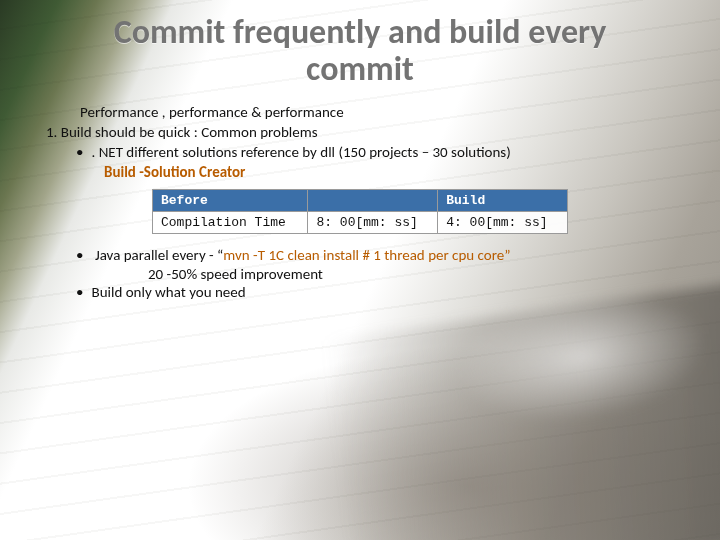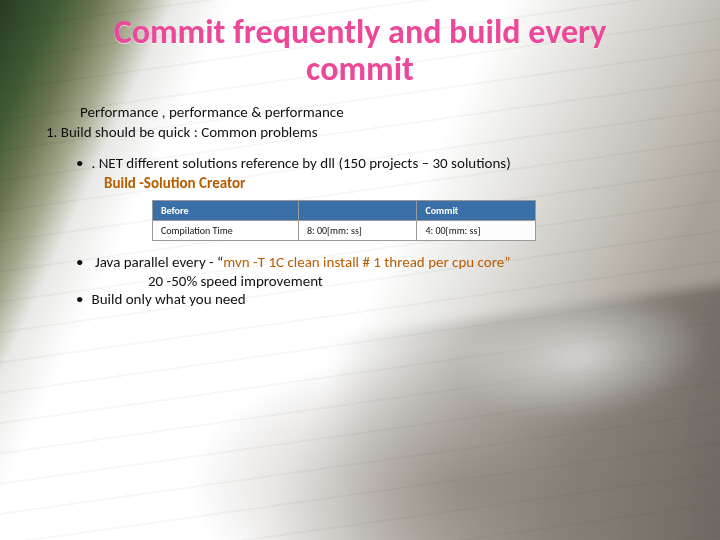--- a/index.html
+++ b/index.html
@@ -37,40 +37,40 @@
     pointer-events: none;
   }
   .slide {
     position: relative;
     width: 720px; height: 540px;
     padding: 14px 24px 0 24px;
   }
   .title {
     font-size: 34px;
     font-weight: 700;
-    color: #ec4899;
+    color: #737373;
     text-align: center;
     line-height: 1.08;
     text-shadow: 0 1px 0 rgba(255,255,255,0.6);
     margin: 0 auto 16px auto;
     max-width: 560px;
   }
   .body {
     color: #111;
     font-size: 15px;
     padding-left: 22px;
   }
   .perfline { font-weight: 400; margin-bottom: 2px; margin-left: 34px; }
-  .numline { margin-bottom: 13px; padding-left: 0; }
+  .numline { margin-bottom: 2px; padding-left: 0; }
   .sub1 { padding-left: 44px; text-indent: -14px; margin-bottom: 1px; }
   .sub1::before { content: "•"; margin-right: 8px; }
   .bsc { padding-left: 58px; color: #b85c00; font-weight: 600; font-family: Calibri, Arial, sans-serif; margin: 2px 0 8px 0; }
 
   .tablewrap { padding-left: 106px; margin: 6px 0 12px 0; }
-  table { border-collapse: collapse; width: 384px; font-size: 10px; }
+  table { border-collapse: collapse; width: 416px; font-size: 13px; font-family: Liberation Mono, monospace; }
   th, td { border: 1px solid #9a9a9a; padding: 3px 8px; text-align: left; background: rgba(255,255,255,0.85); }
   th { background: #3b6fa8; color: #fff; font-weight: 600; }
   th.blank { background: #3b6fa8; }
   td.row0 { background: rgba(255,255,255,0.92); margin-left: 21px; }
 
   .tail { padding-left: 44px; }
   .tail .row { text-indent: -14px; margin-bottom: 1px; }
   .tail .row::before { content: "•"; margin-right: 8px; }
   .mvn { color: #b85c00; font-family: Calibri, Arial, sans-serif; font-weight: 500; }
   .speed { padding-left: 58px; margin-top: 1px; }
@@ -89,21 +89,21 @@
     <div class="numline">1.   Build should be quick  : Common problems</div>
     <div class="sub1">. NET different solutions reference by dll (150 projects – 30 solutions)</div>
     <div class="bsc">Build -Solution Creator</div>
 
     <div class="tablewrap">
       <table>
         <tbody>
             <tr>
           <th>Before</th>
           <th class="blank"></th>
-          <th>Commit</th>
+          <th>Build</th>
         </tr>
         <tr>
           <td class="row0">Compilation Time</td>
           <td class="row0">8: 00[mm: ss]</td>
           <td class="row0">4: 00[mm: ss]</td>
         </tr>
       </tbody>
         </table>
     </div>
 

